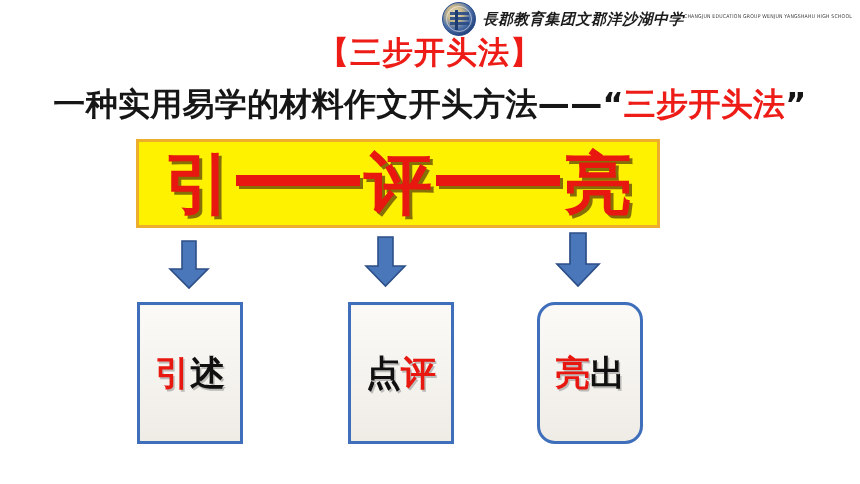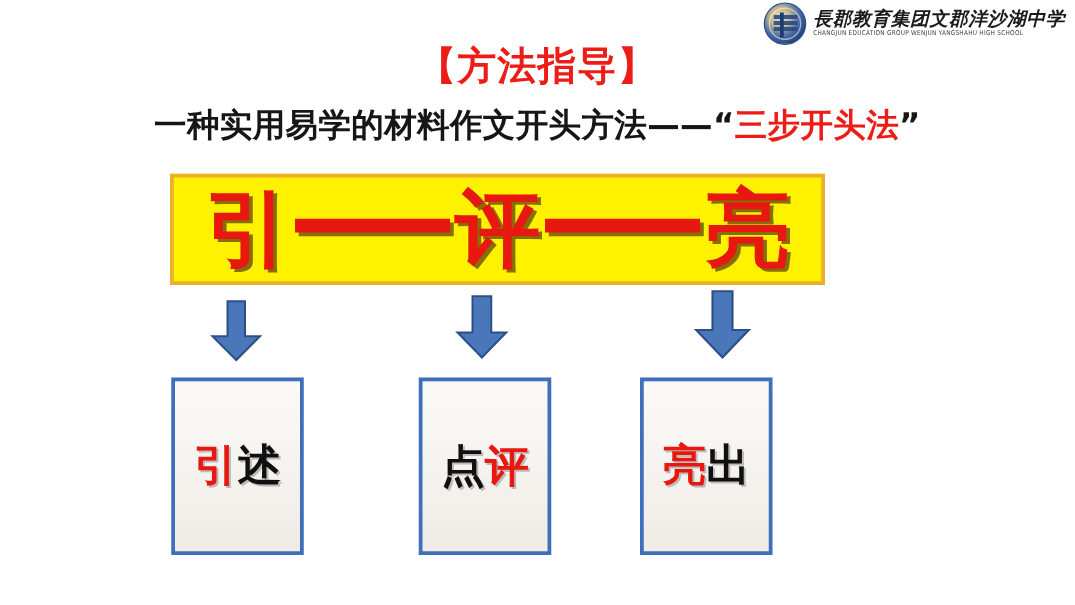--- a/index.html
+++ b/index.html
@@ -51,21 +51,21 @@
     background:
       linear-gradient(to bottom, #274a86 0 3px, transparent 3px 5px, #274a86 5px 8px, transparent 8px 10px, #274a86 10px 13px, transparent 13px 16px);
     opacity: .9;
   }
   .logo-emblem .glyph2 {
     position: absolute;
     left: 12px; top: 7px;
     width: 3px; height: 20px;
     background: #1d3c71;
   }
-  .logo-text { display: flex; flex-direction: column; line-height: 1; }
+  .logo-text { display: flex; flex-direction: row; line-height: 1; }
   .logo-cn {
     font-family: "DejaVu Serif", "Liberation Serif", serif;
     font-size: 15px;
     font-weight: 700;
     color: #1b1b1b;
     letter-spacing: .5px;
     font-style: italic;
     white-space: nowrap;
   }
   .logo-en {
@@ -90,21 +90,21 @@
     color: #ee1c17;
     letter-spacing: 1px;
     font-family: "DejaVu Sans", "Liberation Sans", sans-serif;
   }
   .subtitle {
     position: absolute;
     top: 83px;
     left: 0;
     width: 860px;
     text-align: center;
-    font-size: 26px;
+    font-size: 32px;
     font-weight: 700;
     color: #161616;
     white-space: nowrap;
     letter-spacing: .3px;
   }
   .subtitle .accent { color: #ee1c17; }
   .subtitle .quote { color: #161616; }
 
   
   .banner {
@@ -167,22 +167,22 @@
       linear-gradient(65deg, rgba(0,0,0,.03) 0 1px, transparent 1px 13px),
       linear-gradient(180deg, rgba(0,0,0,.02) 0 1px, transparent 1px 17px),
       linear-gradient(to bottom, #fbfaf7, #efece6);
     display: flex;
     flex-direction: row;
     align-items: center;
     justify-content: space-evenly;
     padding: 4px 0;
   }
   #step-box-1 { left: 137px; }
-  #step-box-2 { left: 335px; font-family: Liberation Serif, serif; }
-  #step-box-3 { left: 512px; }
+  #step-box-2 { left: 348px; }
+  #step-box-3 { left: 537px; border-radius: 18px; }
 
   .step-line {
     font-size: 35px;
     font-weight: 700;
     line-height: 1;
     color: #101010;
     letter-spacing: 0;
     white-space: nowrap;
     text-shadow: 1.5px 1.5px 0 rgba(120,120,120,.45);
   }
@@ -198,21 +198,21 @@
       <div class="inner-ring"></div>
       <div class="glyph"></div>
       <div class="glyph2"></div>
     </div>
     <div class="logo-text">
       <div class="logo-cn">長郡教育集团文郡洋沙湖中学</div>
       <div class="logo-en">CHANGJUN EDUCATION GROUP WENJUN YANGSHAHU HIGH SCHOOL</div>
     </div>
   </div>
 
-  <div class="main-title">【方法指导】</div>
+  <div class="main-title">【三步开头法】</div>
 
   <div class="subtitle">
     <span>一种实用易学的材料作文开头方法——</span><span class="quote">“</span><span class="accent">三步开头法</span><span class="quote">”</span>
   </div>
 
   <div class="banner">
     <div class="banner-text">
       <span>引</span>
       <span class="dash"></span>
       <span>评</span>

